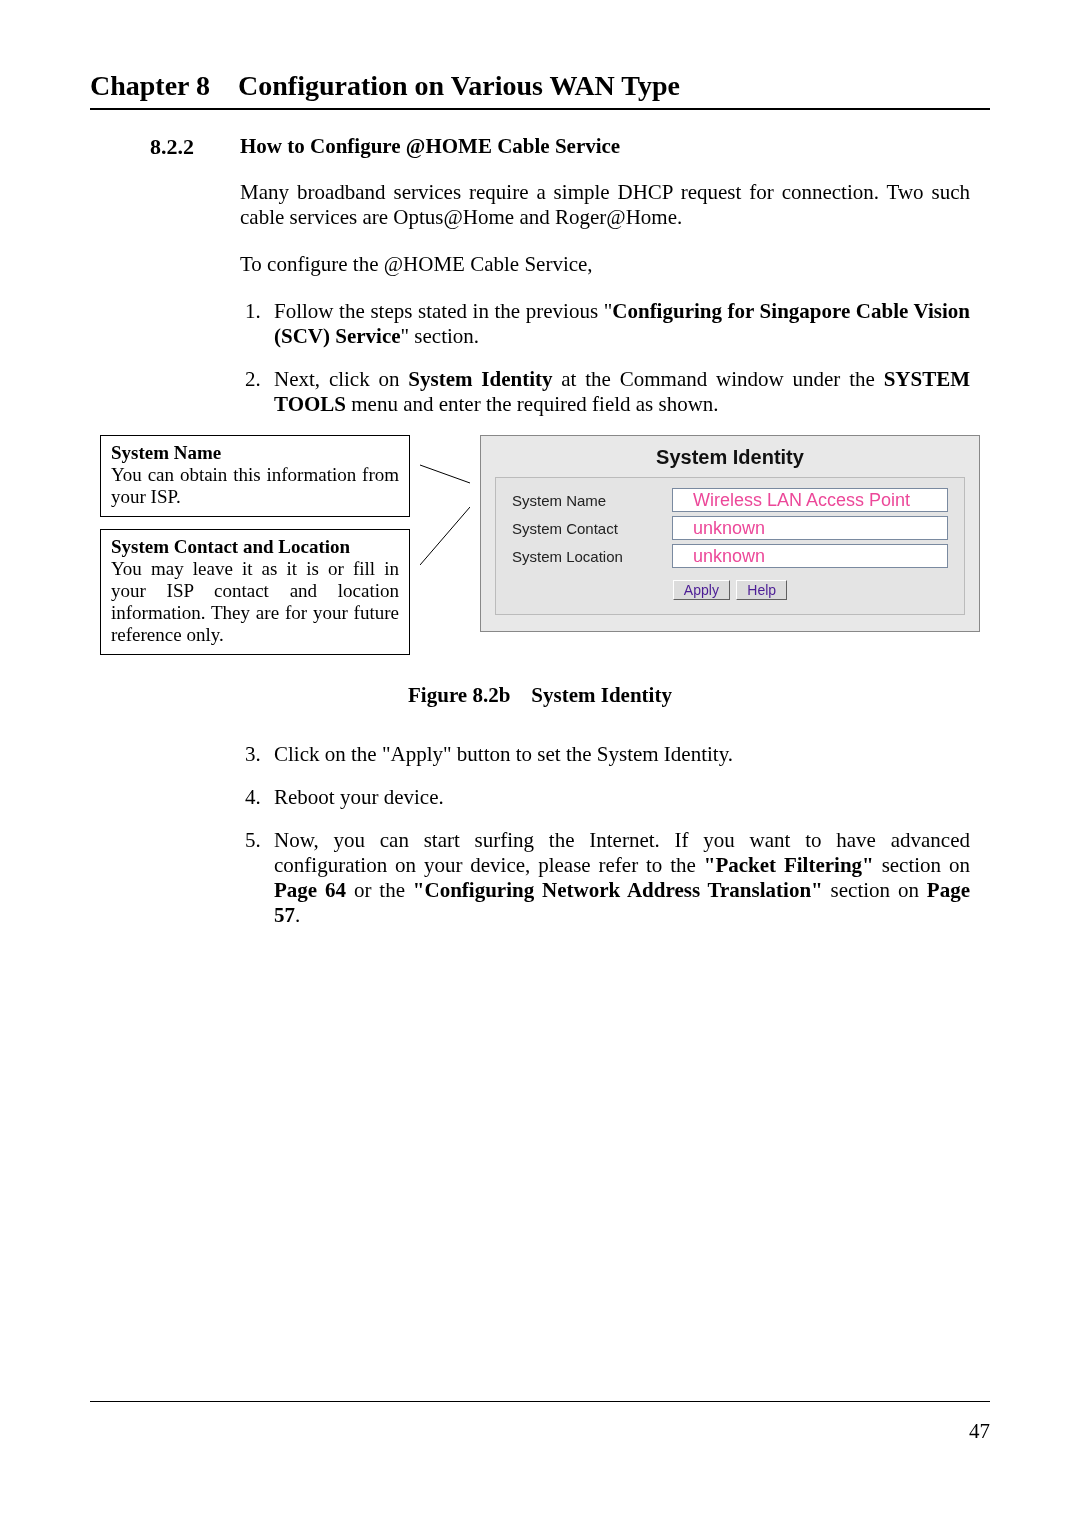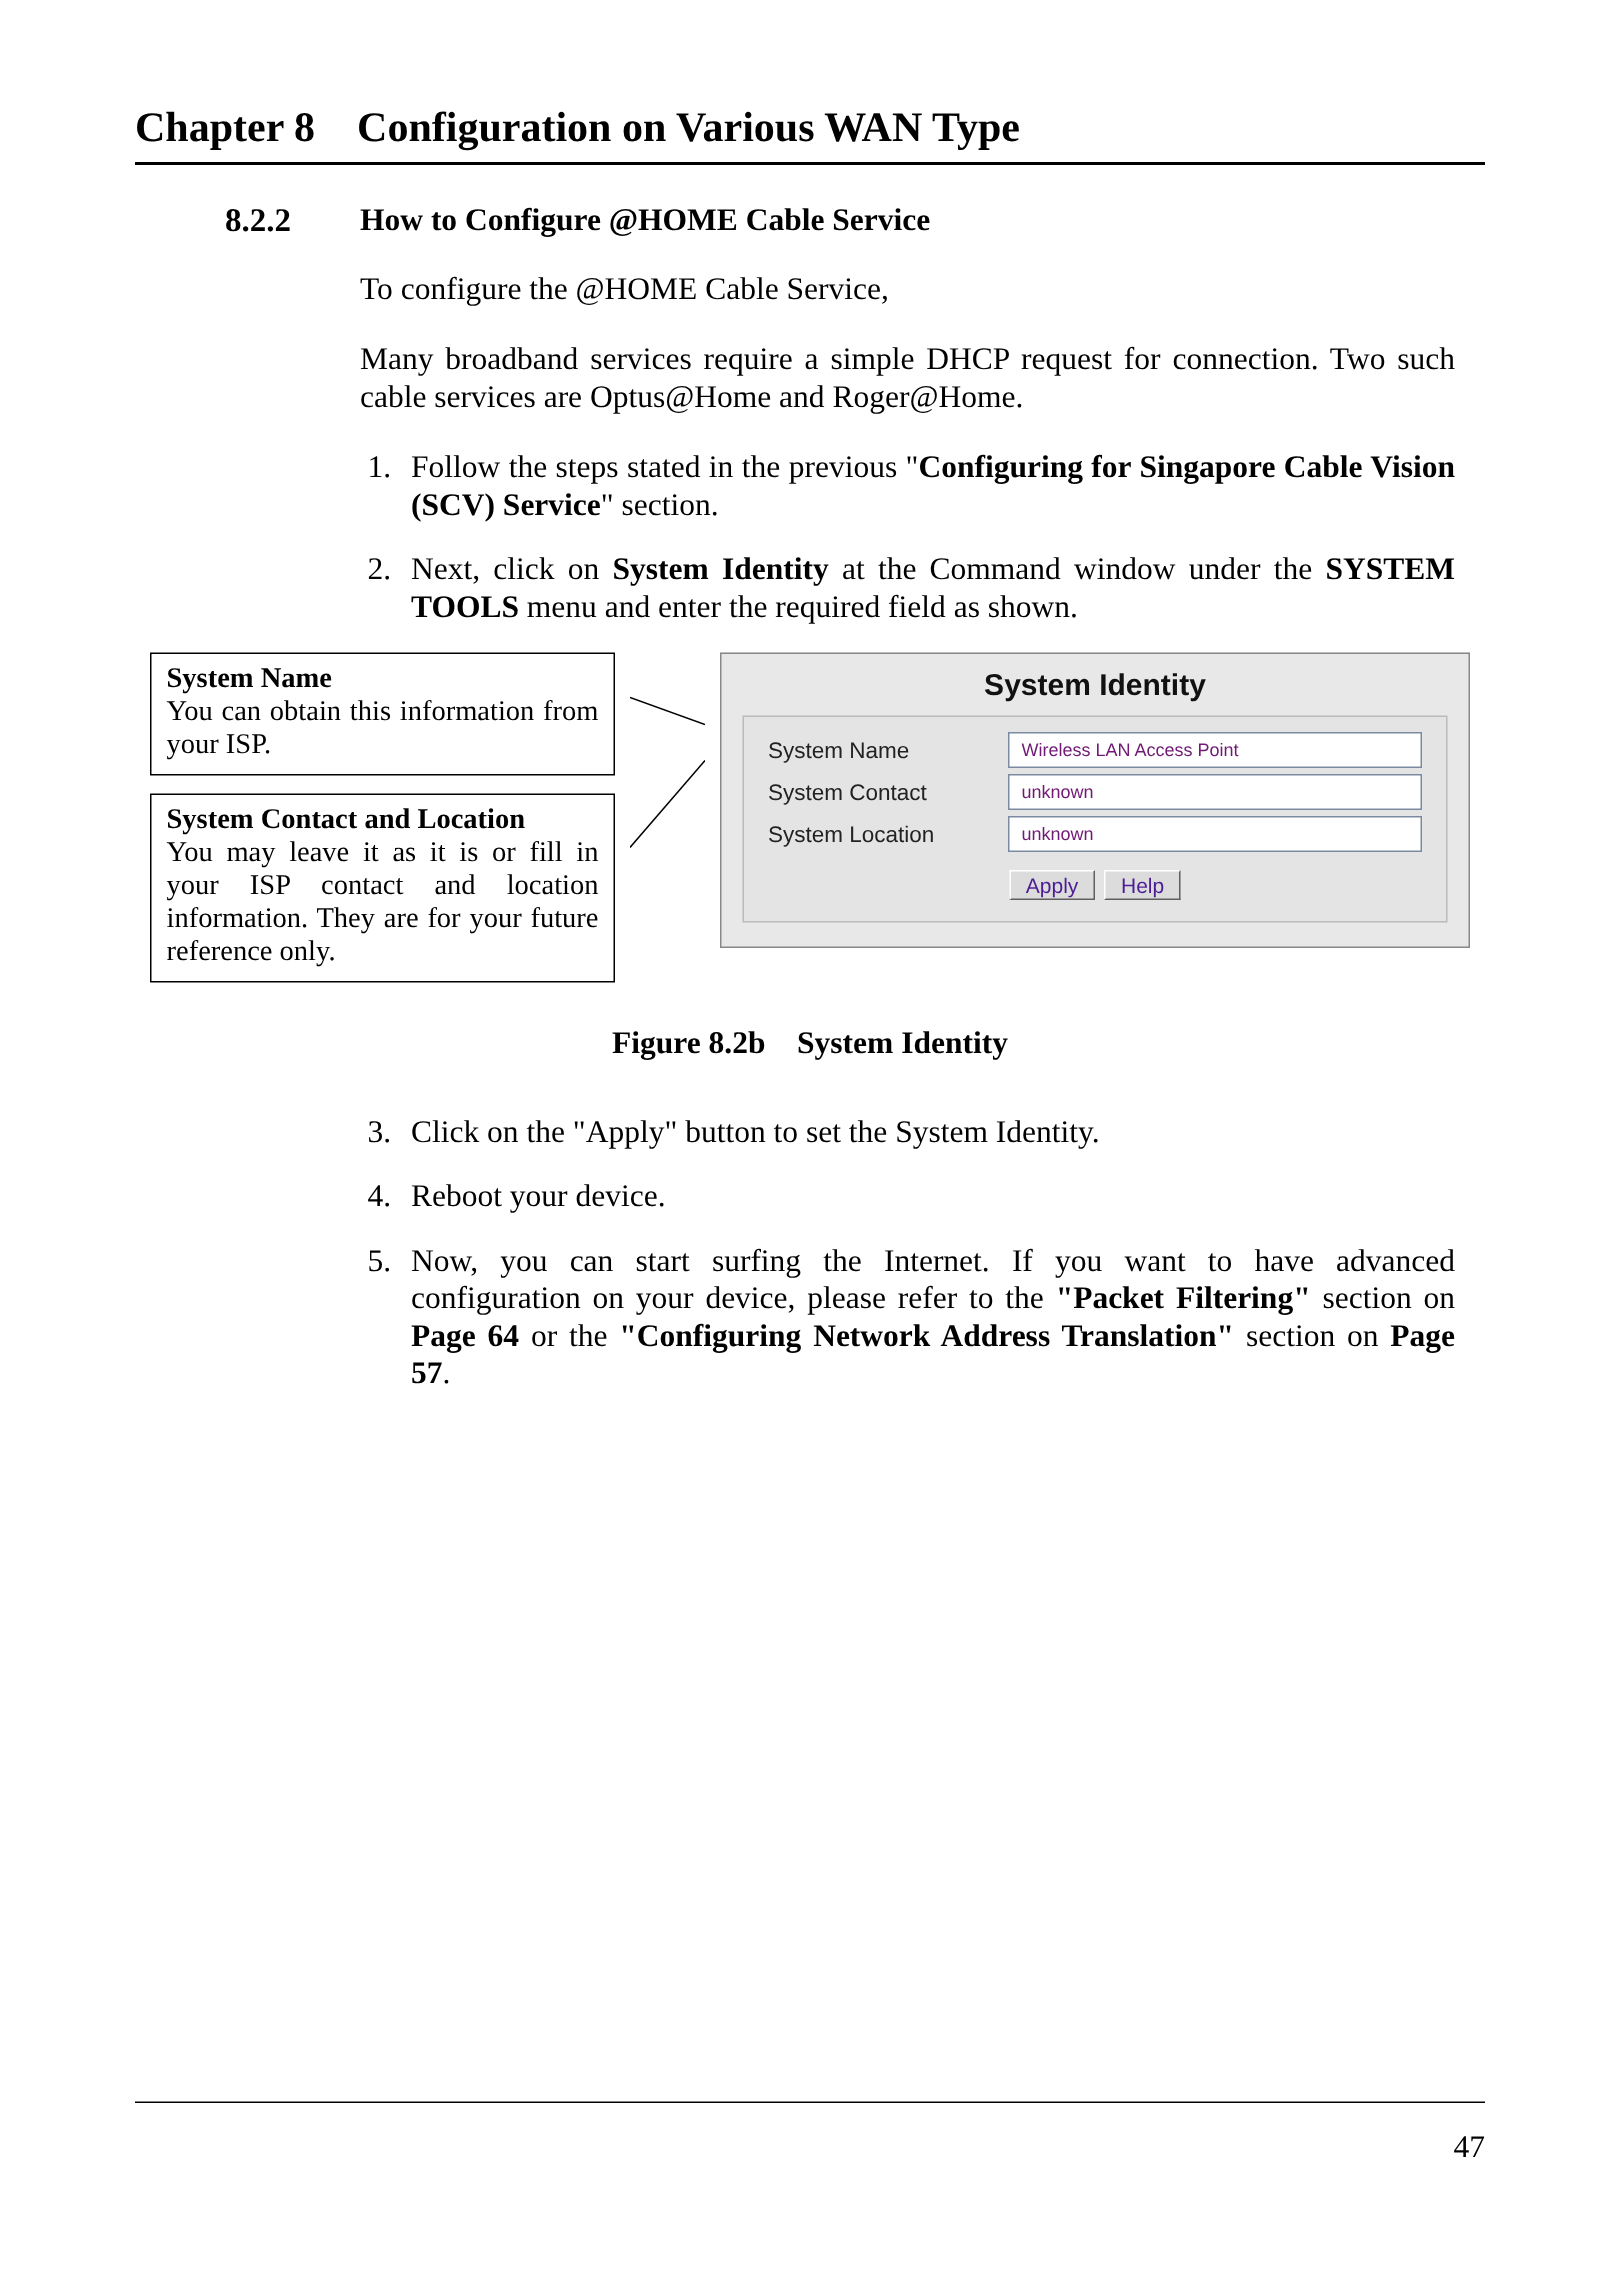--- a/index.html
+++ b/index.html
@@ -120,24 +120,24 @@
     flex: 0 0 auto;
     font-size: 15px;
     text-align: left;
     color: #222;
   }
   .ss-input {
     flex: 1 1 auto;
     height: 20px;
     background: #fff;
     border: 1px solid #7a8aa0;
-    font-size: 12px;
-    padding: 1px 8px;
+    font-size: 18px;
+    padding: 1px 20px;
     font-family: Arial, Helvetica, sans-serif;
-    color: #701a75;
+    color: #ec4899;
   }
   .ss-buttons {
     text-align: center;
     margin-top: 12px;
   }
   .ss-btn {
     display: inline-block;
     font-size: 14px;
     font-family: Arial, Helvetica, sans-serif;
     padding: 1px 10px;
@@ -181,22 +181,22 @@
     <span>Chapter 8</span>&nbsp;&nbsp;&nbsp;&nbsp;<span>Configuration on Various WAN Type</span>
   </div>
   <hr class="chapter-rule">
 
   <div class="section-row">
     <div class="section-num">8.2.2</div>
     <div class="section-title">How to Configure @HOME Cable Service</div>
   </div>
 
   <div class="body-block">
+    <div class="para">Many broadband services require a simple DHCP request for connection. Two such cable services are Optus@Home and Roger@Home.</div>
     <div class="para">To configure the @HOME Cable Service,</div>
-    <div class="para">Many broadband services require a simple DHCP request for connection. Two such cable services are Optus@Home and Roger@Home.</div>
 
     <ol class="numlist">
       <li>
         <span>Follow the steps stated in the previous "</span><span class="bold">Configuring for Singapore Cable Vision (SCV) Service</span><span>" section.</span>
       </li>
       <li>
         <span>Next, click on </span><span class="bold">System Identity</span><span> at the Command window under the </span><span class="bold">SYSTEM TOOLS</span><span> menu and enter the required field as shown.</span>
       </li>
     </ol>
   </div>

